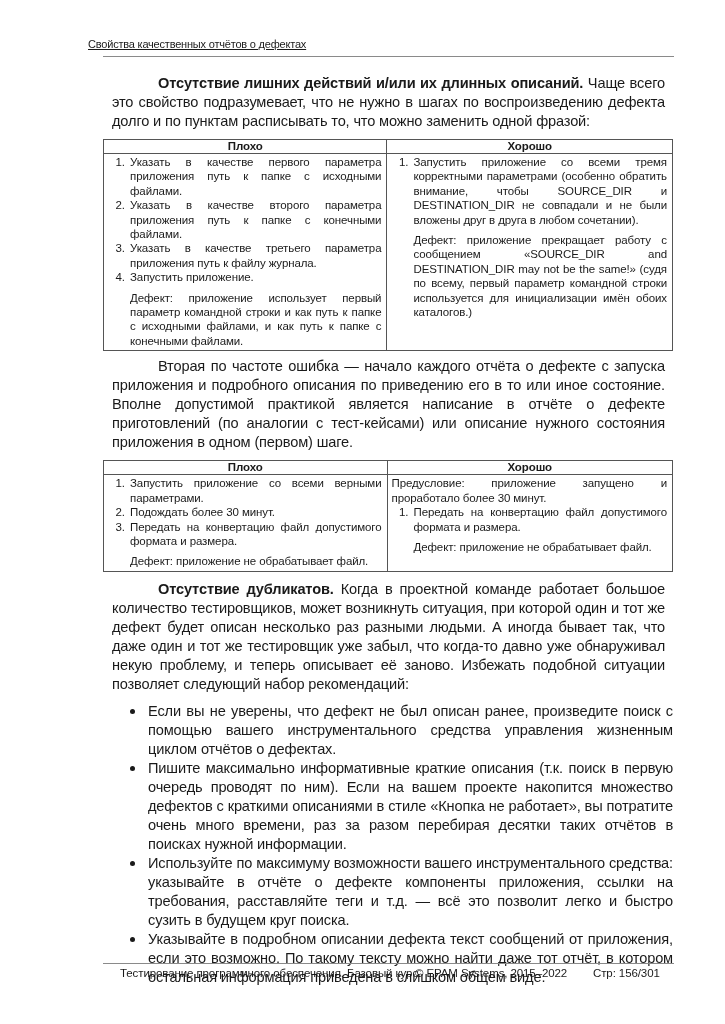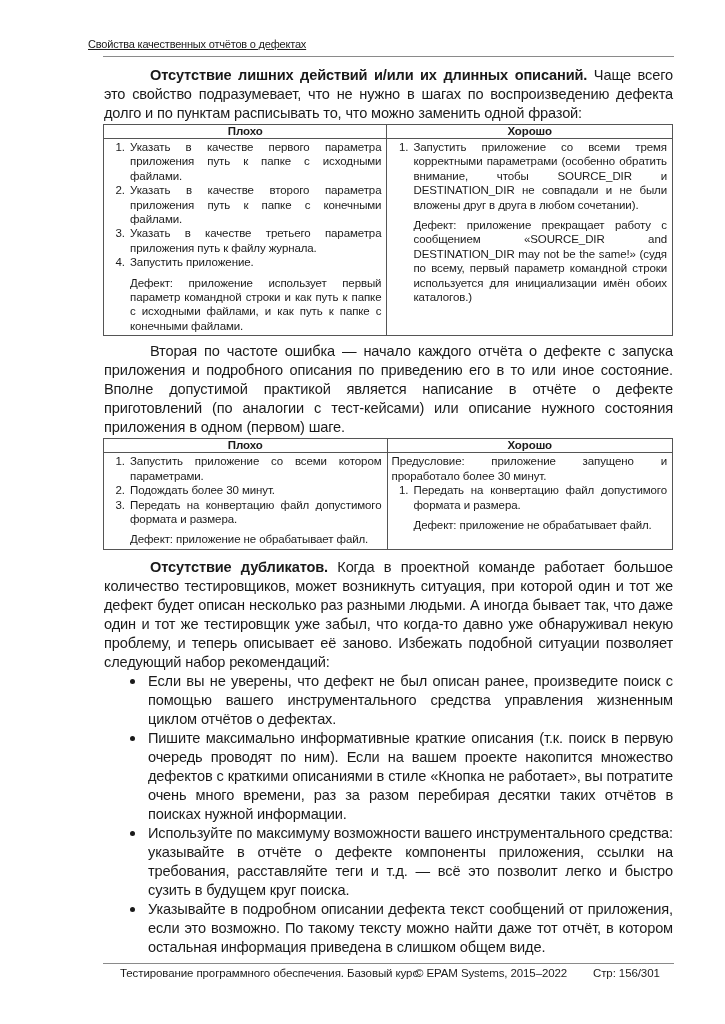--- a/index.html
+++ b/index.html
@@ -11,21 +11,21 @@
     position: absolute; left: 88px; top: 38px; width: 570px;
     font-size: 11px; letter-spacing: -0.2px; text-decoration: underline;
   }
   .header-rule {
     position: absolute; left: 103px; top: 56px; width: 571px; height: 1px; background: #8a8a8a;
   }
   .content {
     position: absolute; left: 104px; top: 66px; width: 569px;
     font-size: 14.6px; line-height: 19px; letter-spacing: -0.15px;
   }
-  p { margin: 0; text-align: justify; }
+  p { margin: 8px; text-align: justify; }
   .indent { text-indent: 46px; }
   b { font-weight: bold; }
   table.cmp {
     width: 570px; border-collapse: collapse; margin: 1px 0 0 -1px;
     font-size: 11.5px; line-height: 14.4px; letter-spacing: -0.1px;
   }
   table.cmp th, table.cmp td { border: 1px solid #555; vertical-align: top; }
   table.cmp th { font-weight: bold; padding: 0; height: 13px; line-height: 13px; }
   table.cmp td { padding: 1px 5px 2px 4px; text-align: justify; }
   table.cmp col.c1 { width: 284px; }
@@ -102,21 +102,21 @@
         <col class="c2">
       </colgroup>
     <tbody>
         <tr>
       <th>Плохо</th>
       <th>Хорошо</th>
     </tr>
     <tr>
       <td>
         <ol class="steps">
-          <li>Запустить приложение со всеми котором параметрами.</li>
+          <li>Запустить приложение со всеми верными параметрами.</li>
           <li>Подождать более 30 минут.</li>
           <li>Передать на конвертацию файл допустимого формата и размера.</li>
         </ol>
         <div class="defect">Дефект: приложение не обрабатывает файл.</div>
       </td>
       <td>
         <div class="pre">Предусловие: приложение запущено и проработало более 30 минут.</div>
         <ol class="steps">
           <li>Передать на конвертацию файл допустимого формата и размера.</li>
         </ol>

